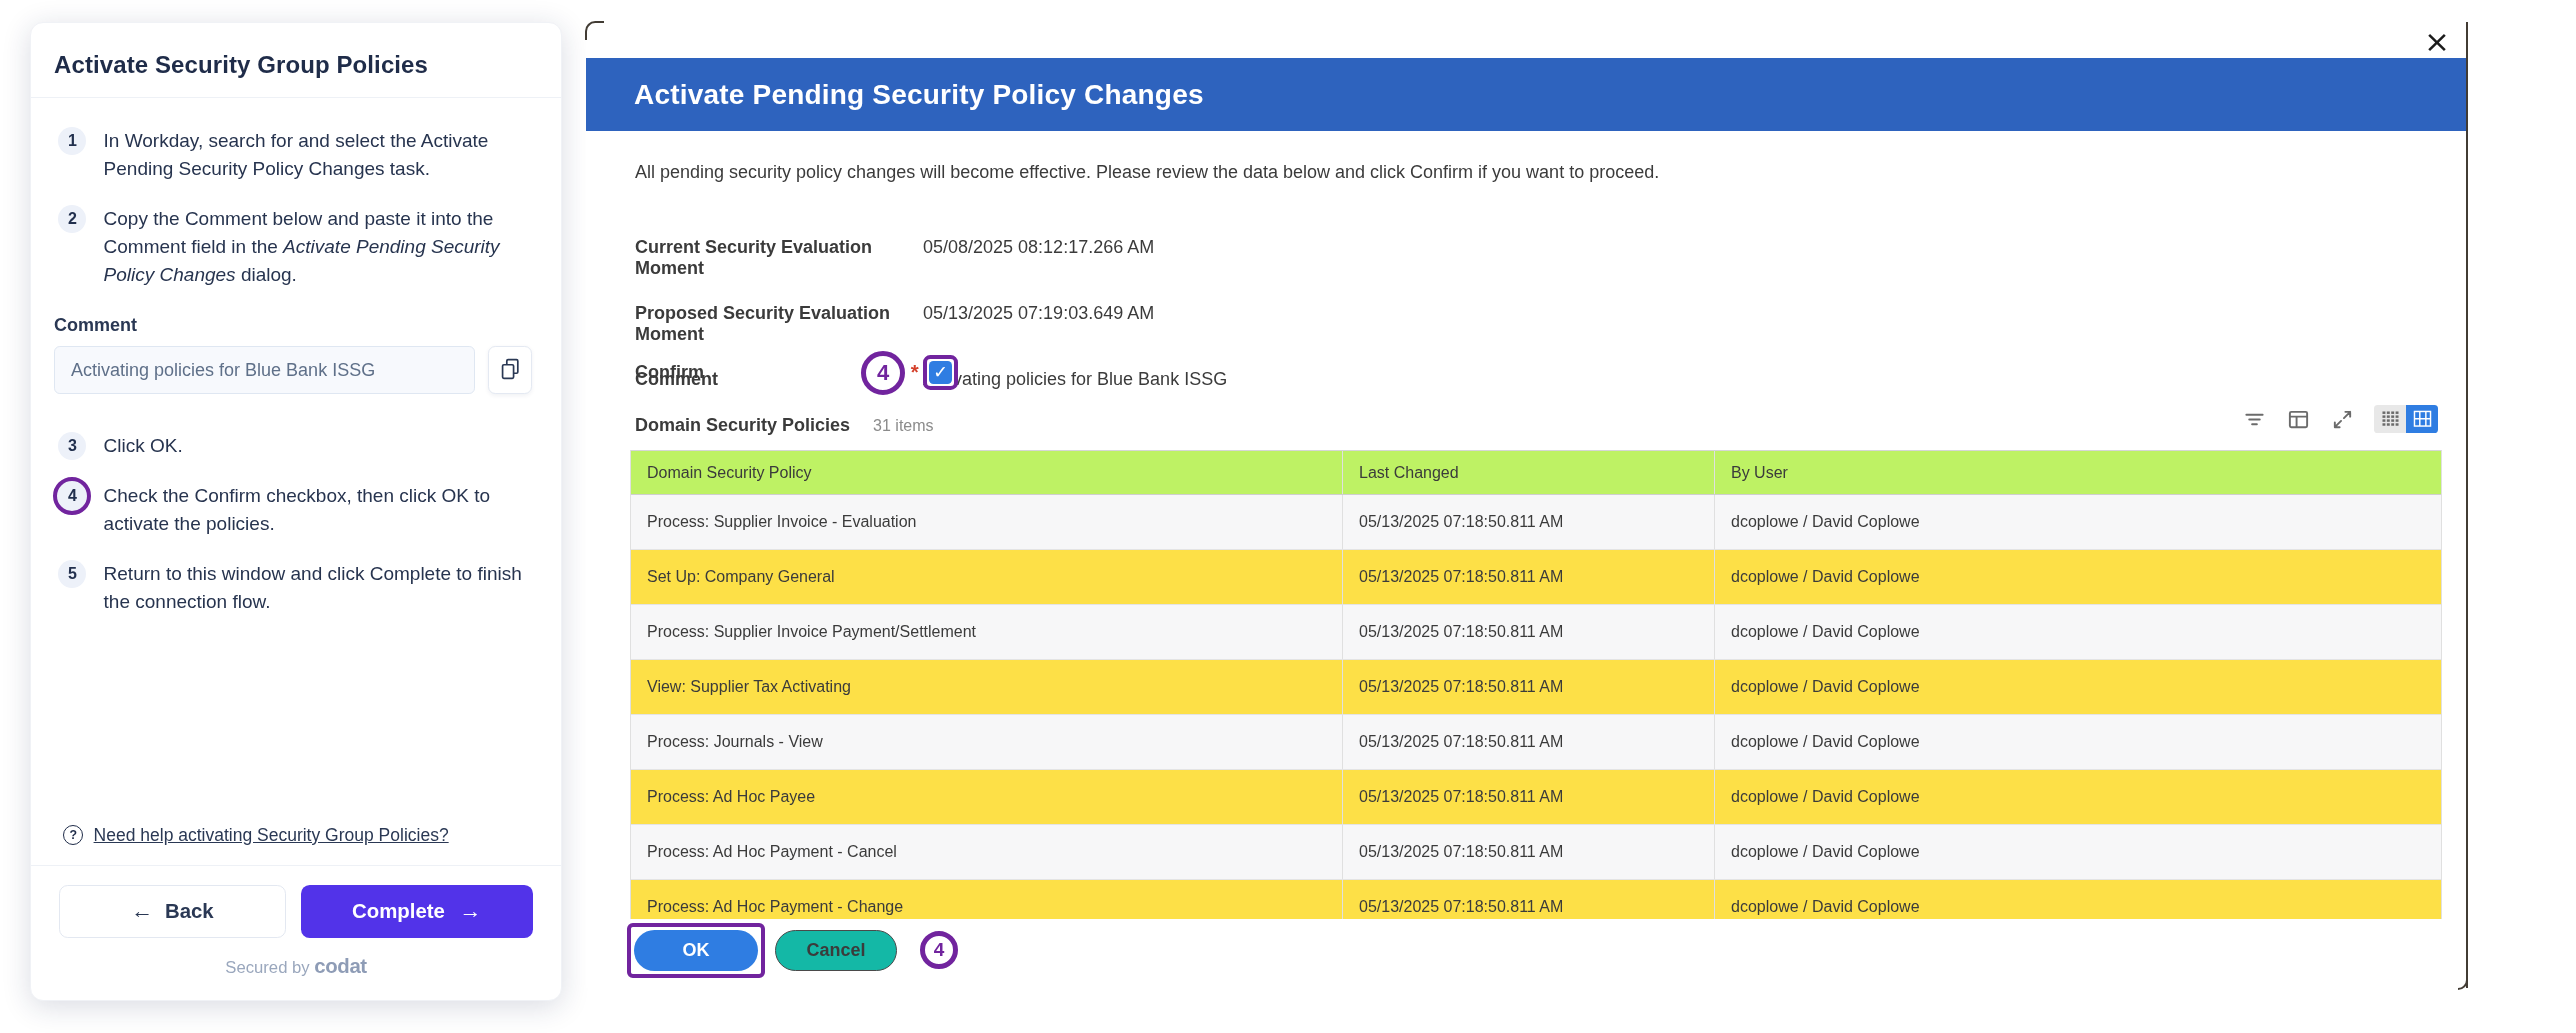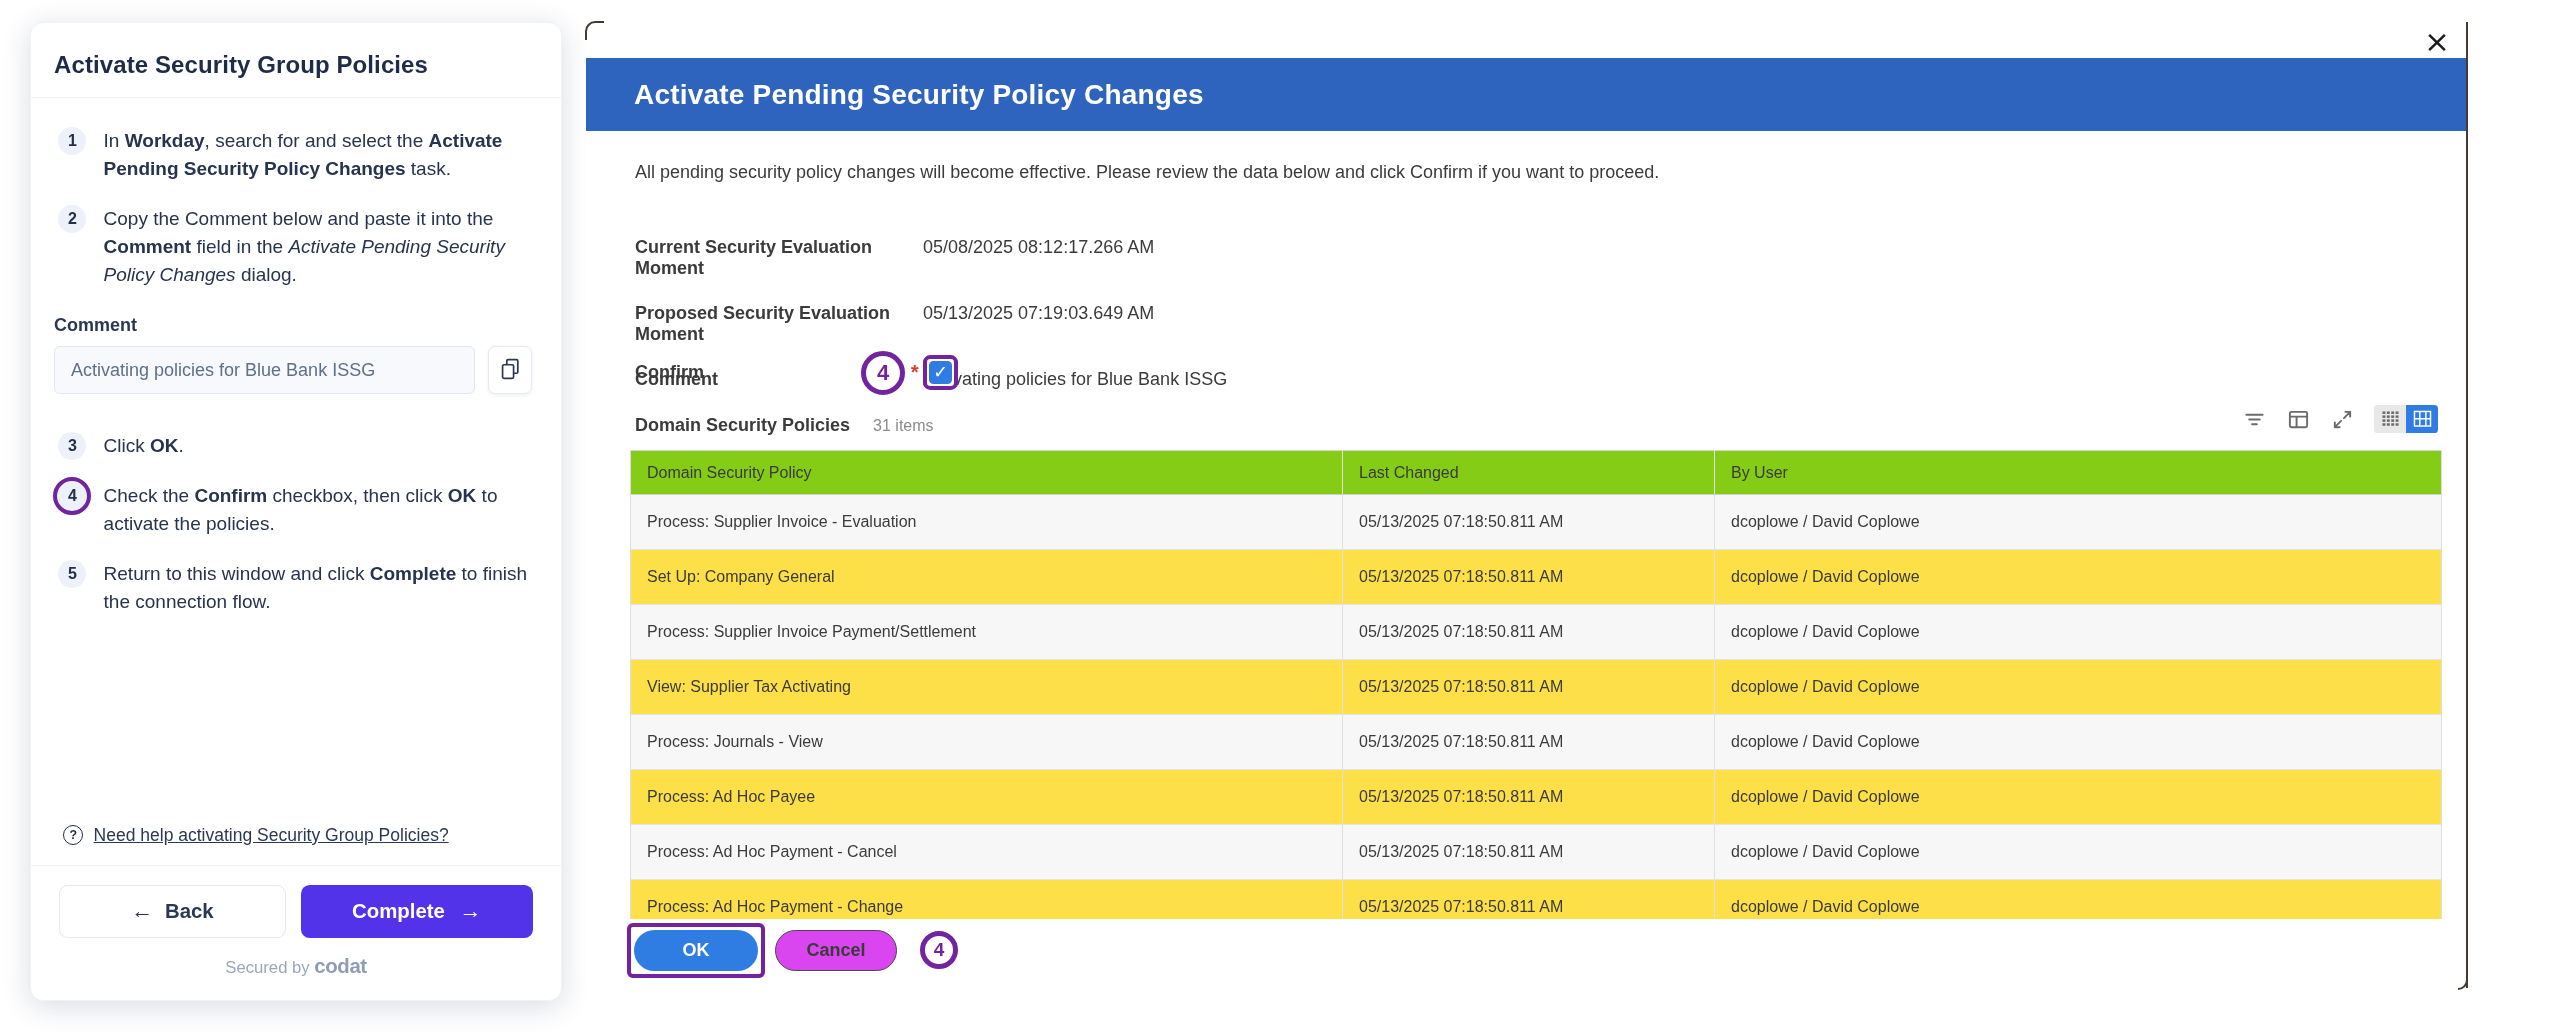--- a/index.html
+++ b/index.html
@@ -1,18 +1,18 @@
 <!DOCTYPE html>
 <html style="font-size:11.6px"><head>
 <meta charset="utf-8">
 <style>
   * { margin:0; padding:0; box-sizing:border-box; }
   html,body { width:2576px; height:1033px; background:#ffffff; overflow:hidden;
               font-family:"Liberation Sans","DejaVu Sans",sans-serif; }
-  .b { font-weight:700; }
+  .b { font-weight:400; }
   .i { font-style:italic; }
 
   
   .card { position:absolute; left:30px; top:22px; width:532px; height:979px;
           background:#fff; border:0.7px solid #f0f2f6; border-radius:13px;
           box-shadow:0 5.8px 29px rgba(25,39,80,.16);
           display:flex; flex-direction:column;
           color:#27344f; }
   .card h1 { margin:28px 23px 17.5px; font-size:24px; letter-spacing:0.1px; color:#1f2c49; }
   .card .divider { border-top:1.5px solid #eef1f6; }
@@ -88,33 +88,33 @@
   .grid-toolbar { position:absolute; right:28px; top:383px; display:flex; align-items:center; gap:19px; }
   .tb-icon { width:25px; height:25px; display:flex; align-items:center; justify-content:center; cursor:pointer; }
   .toggle-group { display:flex; }
   .toggle-btn { width:32px; height:28px; display:flex; align-items:center; justify-content:center; cursor:pointer; }
   .toggle-btn.inactive { background:#e8e8e8; border-radius:3.6px 0 0 3.6px; }
   .toggle-btn.active { background:#2f7de2; border-radius:0 3.6px 3.6px 0; }
 
   .grid { position:absolute; left:44px; top:428px; width:1812px; height:469px; overflow:hidden;
           border-left:0.7px solid #e0e0e0; border-right:0.7px solid #e0e0e0; }
   .g-row { display:grid; grid-template-columns:712px 372px 728px; }
-  .g-head { height:45px; background:#84cc16; border-top:0.7px solid #d6d6d6; border-bottom:0.7px solid #cfcfcf; }
+  .g-head { height:45px; background:#bef264; border-top:0.7px solid #d6d6d6; border-bottom:0.7px solid #cfcfcf; }
   .g-head .g-cell { font-size:16px; color:#3b3b3b; }
   .g-body-row { height:55px; border-bottom:0.7px solid #e4e4e4; background:#fde047; }
   .g-body-row:nth-child(even) { background:#f7f7f8; }
   .g-cell { display:flex; align-items:center; padding-left:16px; font-size:16px; color:#3b3b3b;
             border-right:0.7px solid #e0e0e0; overflow:hidden; white-space:nowrap; }
   .g-cell:last-child { border-right:none; }
 
   .dlg-btn-row { position:absolute; left:41px; top:901px; display:flex; align-items:center; }
   .ok-frame { border:4.4px solid #71249e; border-radius:5.8px; padding:2.9px; background:#fff; }
   .btn-ok { width:124px; height:41px; background:#2f7de2; border:none; border-radius:20.4px;
             color:#fff; font-size:18px; font-weight:700; cursor:pointer; }
-  .btn-cancel { width:122px; height:41px; background:#d946ef; border:1.5px solid #4a4a4a; border-radius:20.4px;
+  .btn-cancel { width:122px; height:41px; background:#14b8a6; border:1.5px solid #4a4a4a; border-radius:20.4px;
                 color:#3b3b3b; font-size:18px; font-weight:600; margin-left:10.2px; cursor:pointer; }
   .ann-badge.small { width:38px; height:38px; border-width:5.1px; font-size:19px; margin-left:23px; }
 </style>
 </head>
 <body>
 
 <aside class="card">
   <h1>Activate Security Group Policies</h1>
   <div class="divider"></div>
 

